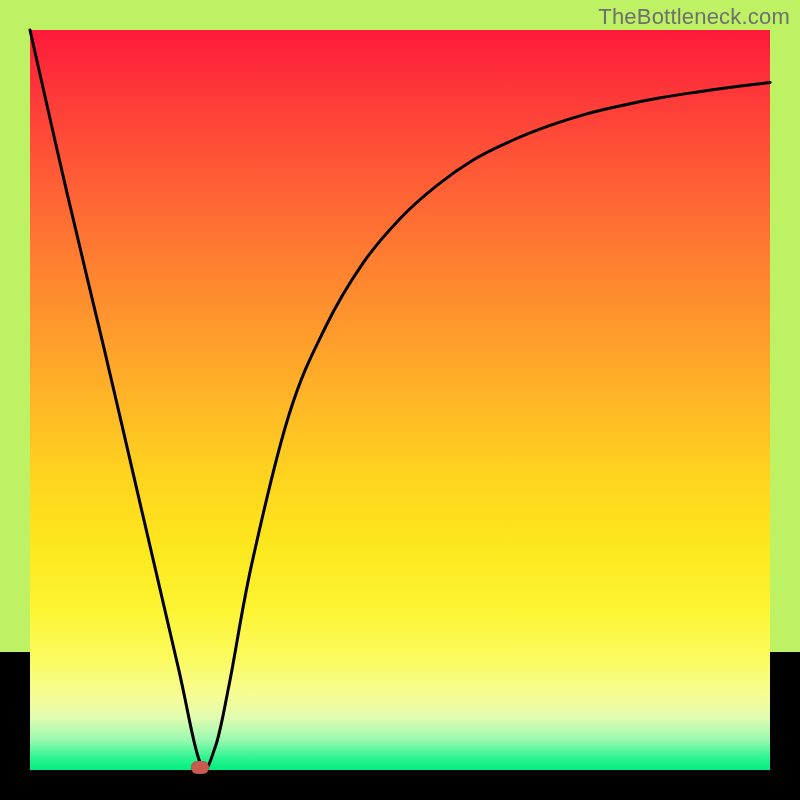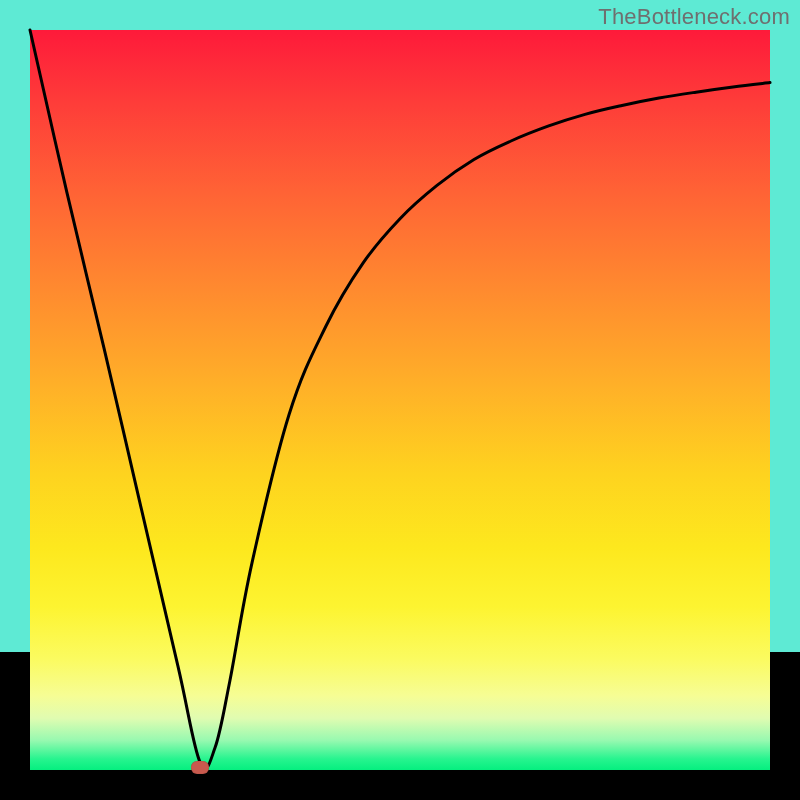--- a/index.html
+++ b/index.html
@@ -8,21 +8,21 @@
     width: 800px;
     height: 800px;
     overflow: hidden;
     font-family: Arial, Helvetica, sans-serif;
     background: #000;
   }
   .stage {
     position: relative;
     width: 800px;
     height: 652px;
-    background: #5eead4;
+    background: #bef264;
   }
   .watermark {
     position: absolute;
     top: 4px;
     right: 10px;
     font-size: 22px;
     font-weight: 400;
     color: #6f6f6f;
     letter-spacing: 0.2px;
     z-index: 40;

